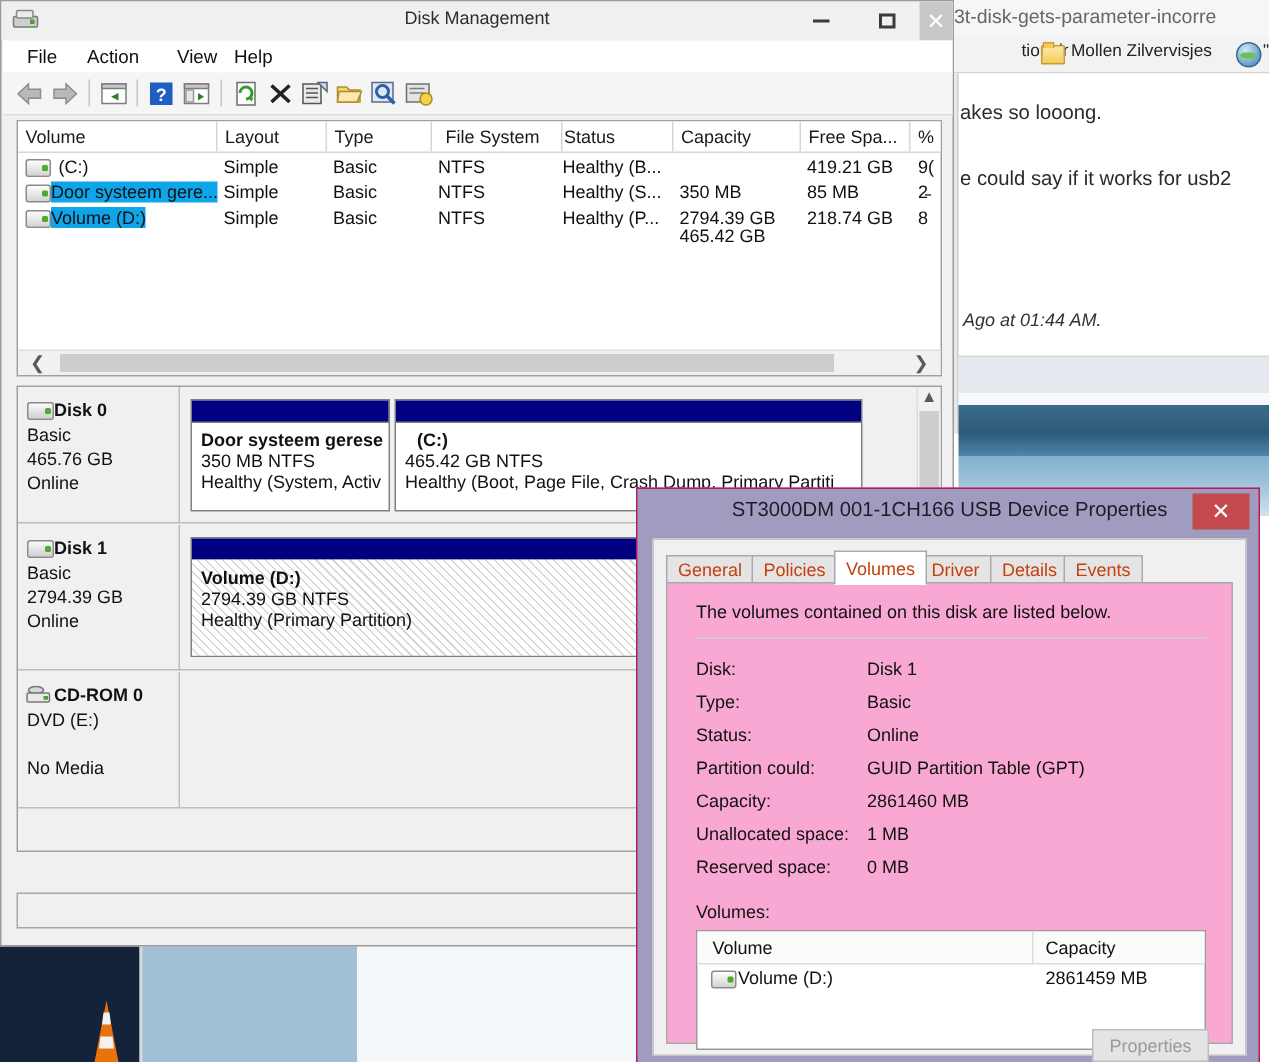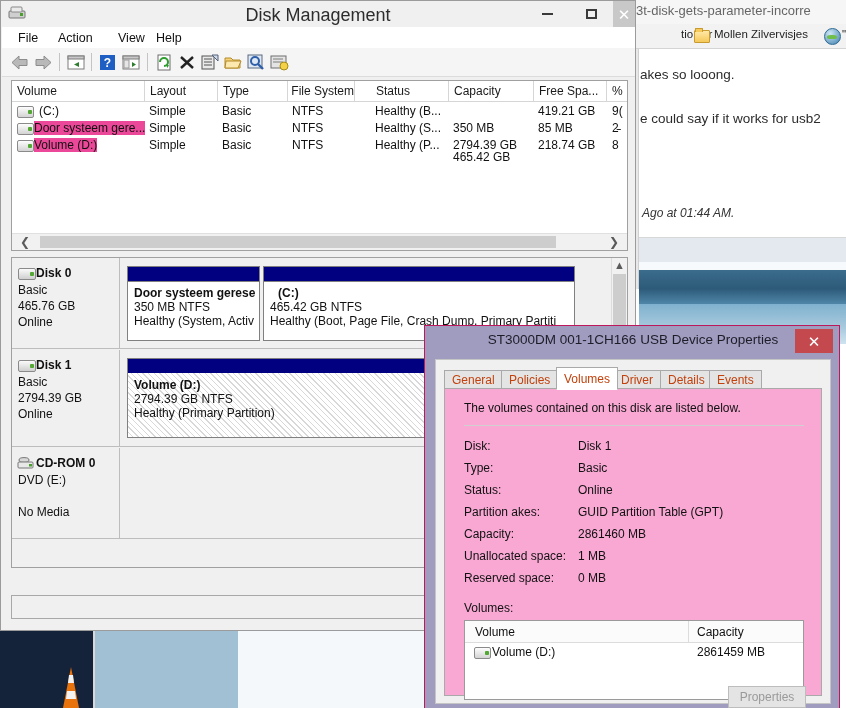--- a/index.html
+++ b/index.html
@@ -89,21 +89,21 @@
   }
   .dm-titlebar {
     position: absolute; left: 0; top: 0; width: 634px; height: 26px;
     background: #f0f0f0;
   }
   .dm-appicon {
     position: absolute; left: 7px; top: 4px; width: 18px; height: 17px;
   }
   .dm-title {
     position: absolute; left: 0; top: 4px; width: 634px;
-    text-align: center; font-size: 18px; color: #2d2d2d;
+    text-align: center; font-size: 12px; color: #2d2d2d;
   }
   .win-btn {
     position: absolute; top: 0; height: 26px; width: 44px;
     display: flex; align-items: center; justify-content: center;
   }
   .win-min { left: 524px; }
   .win-max { left: 568px; }
   .win-close { left: 612px; width: 22px; background: #c8c8c8; }
   .glyph-min { width: 11px; height: 2px; background: #3a3a3a; }
   .glyph-max { width: 11px; height: 10px; border: 2px solid #3a3a3a; box-sizing: border-box; }
@@ -142,21 +142,21 @@
   .lv-cell { position: absolute; top: 1px; font-size: 12px; color: #111; white-space: nowrap; }
   .drive-icon {
     position: absolute; width: 15px; height: 10px;
     background: linear-gradient(#fdfdfd, #d3d3d3);
     border: 1px solid #8a8a8a; border-radius: 2px;
   }
   .drive-icon::after {
     content:""; position:absolute; right:1px; top:3px; width:4px; height:4px;
     background:#52a832; border-radius:1px;
   }
-  .sel-cell { background: #ec4899; }
+  .sel-cell { background: #0ea5e9; }
   .lv-hscroll {
     position: absolute; left: 0; bottom: 0; width: 615px; height: 16px;
     background: #f1f1f1; border-top: 1px solid #e0e0e0;
   }
   .lv-thumb { position: absolute; left: 28px; top: 2px; width: 516px; height: 12px; background: #cdcdcd; }
   .sc-arrow { position:absolute; top:1px; font-size: 12px; color:#5a5a5a; }
 
   
   .dm-graphpane {
     position: absolute; left: 10px; top: 256px; width: 617px; height: 311px;
@@ -391,21 +391,21 @@
           <line x1="4" y1="9" x2="14" y2="9" stroke="#7d7d7d"></line>
         <circle cx="15" cy="13" r="4" fill="#f3d24a" stroke="#a88b14"></circle>
       </svg>
     </div>
 
     <div class="dm-listpane">
       <div class="lv-header">
         <div class="lv-col" style="left:0px;   width:133px;">Volume</div>
         <div class="lv-col" style="left:133px; width:73px;">Layout</div>
         <div class="lv-col" style="left:206px; width:70px;">Type</div>
-        <div class="lv-col" style="left:260px; width:83px;text-align:right;">File System</div>
+        <div class="lv-col" style="left:280px; width:83px;">File System</div>
         <div class="lv-col" style="left:359px; width:78px;">Status</div>
         <div class="lv-col" style="left:437px; width:85px;">Capacity</div>
         <div class="lv-col" style="left:522px; width:73px;">Free Spa...</div>
         <div class="lv-col" style="left:595px; width:20px; border-right:none;">%</div>
       </div>
 
       <div class="lv-row" style="top:22px;">
         <div class="drive-icon" style="left:5px; top:3px;"></div>
         <div class="lv-cell" style="left:27px;">(C:)</div>
         <div class="lv-cell" style="left:137px;">Simple</div>
@@ -543,21 +543,21 @@
       <div class="tabpanel">
         <div class="tp-intro">The volumes contained on this disk are listed below.</div>
         <div class="tp-rule"></div>
 
         <div class="fld-label" style="top:50px;">Disk:</div>
         <div class="fld-value" style="top:50px;">Disk 1</div>
         <div class="fld-label" style="top:72px;">Type:</div>
         <div class="fld-value" style="top:72px;">Basic</div>
         <div class="fld-label" style="top:94px;">Status:</div>
         <div class="fld-value" style="top:94px;">Online</div>
-        <div class="fld-label" style="top:116px;">Partition akes:</div>
+        <div class="fld-label" style="top:116px;">Partition could:</div>
         <div class="fld-value" style="top:116px;">GUID Partition Table (GPT)</div>
         <div class="fld-label" style="top:138px;">Capacity:</div>
         <div class="fld-value" style="top:138px;">2861460 MB</div>
         <div class="fld-label" style="top:160px;">Unallocated space:</div>
         <div class="fld-value" style="top:160px;">1 MB</div>
         <div class="fld-label" style="top:182px;">Reserved space:</div>
         <div class="fld-value" style="top:182px;">0 MB</div>
 
         <div class="vol-label" style="top:212px;">Volumes:</div>
 

